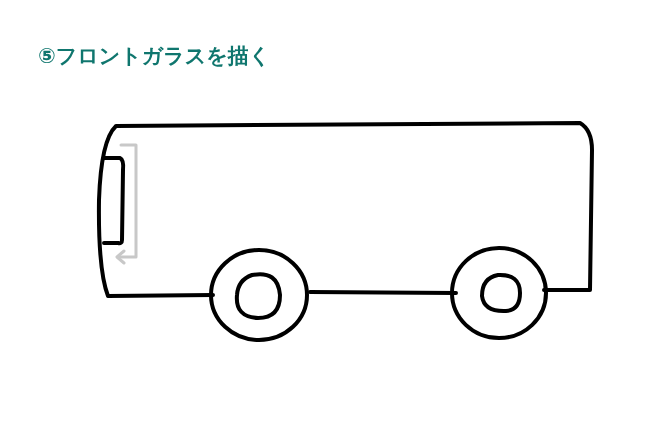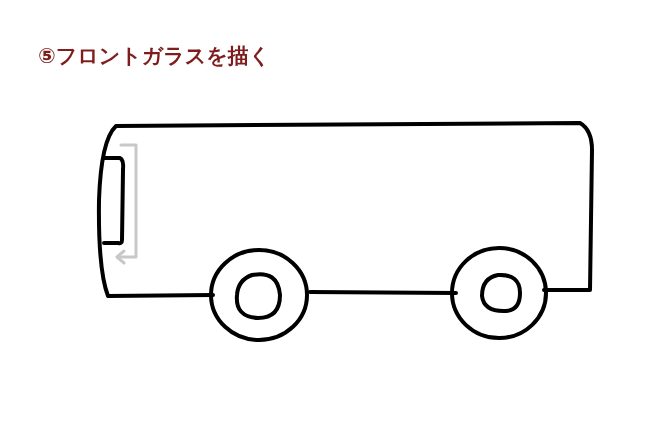--- a/index.html
+++ b/index.html
@@ -1,19 +1,19 @@
 <!DOCTYPE html>
 <html><head>
 <meta charset="utf-8">
 <style>
   html, body { margin: 0; padding: 0; background: #ffffff; }
   body { width: 672px; height: 436px; position: relative; overflow: hidden;
          font-family: "DejaVu Sans", sans-serif; }
   .title { position: absolute; left: 38px; top: 42px; font-size: 21px; font-weight: bold;
-           color: #7f1d1d; letter-spacing: 0px; white-space: nowrap; }
+           color: #0f766e; letter-spacing: 0px; white-space: nowrap; }
   .drawing { position: absolute; left: 0; top: 0; }
 </style>
 </head>
 <body>
 
 <div class="title">⑤フロントガラスを描く</div>
 
 <svg class="drawing" width="672" height="436" viewBox="0 0 672 436">
   <g fill="none" stroke="#000" stroke-width="4" stroke-linecap="round" stroke-linejoin="round">
 

